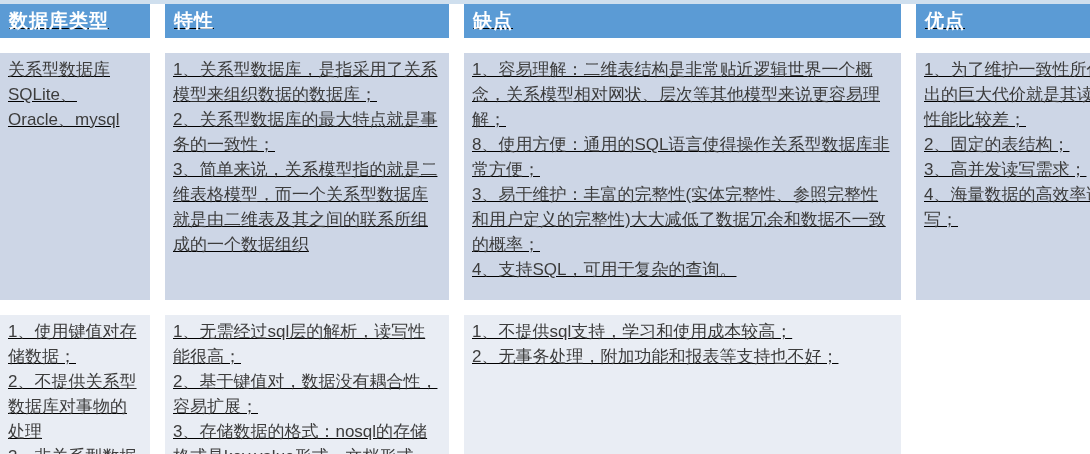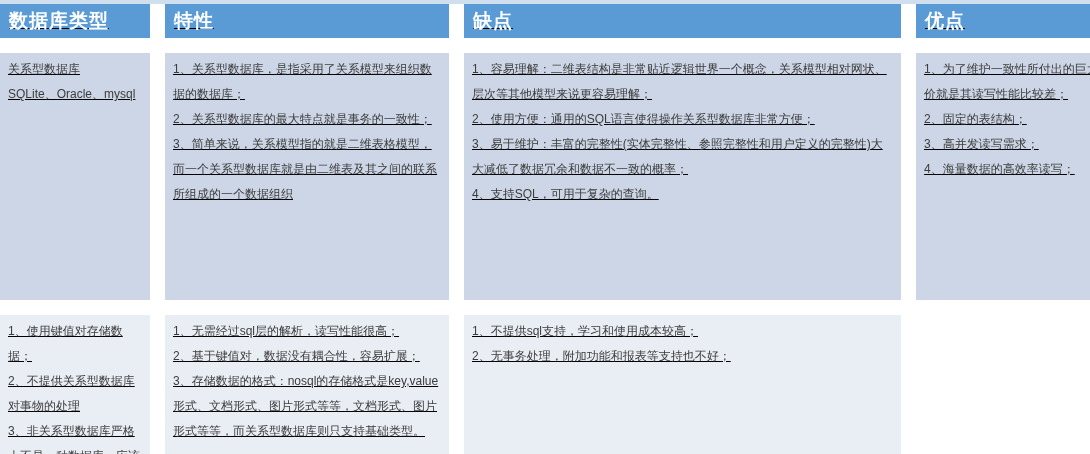--- a/index.html
+++ b/index.html
@@ -39,21 +39,21 @@
     color: var(--header-text, #ffffff);
     font-size: 19px;
     font-weight: bold;
     display: flex;
     align-items: center;
     padding-left: 9px;
     letter-spacing: 1px;
   }
   .td {
     color: var(--body-text, #3c3c3c);
-    font-size: 12px;
+    font-size: 17px;
     line-height: 25px;
     padding: 4px 8px 0 8px;
     white-space: pre-line;
     overflow: hidden;
   }
   .row1 { background: var(--row1-bg, #cdd6e6); }
   .row2 { background: var(--row2-bg, #e9edf4); }
 </style>
 </head>
 <body>
@@ -67,21 +67,21 @@
     <div class="th">特性</div>
     <div class="th">缺点</div>
     <div class="th">优点</div>
 
     <div class="td row1">关系型数据库
 SQLite、Oracle、mysql</div>
     <div class="td row1">1、关系型数据库，是指采用了关系模型来组织数据的数据库；
 2、关系型数据库的最大特点就是事务的一致性；
 3、简单来说，关系模型指的就是二维表格模型，而一个关系型数据库就是由二维表及其之间的联系所组成的一个数据组织</div>
     <div class="td row1">1、容易理解：二维表结构是非常贴近逻辑世界一个概念，关系模型相对网状、层次等其他模型来说更容易理解；
-2、使用方便：通用的SQL语言使得操作关系型数据库非常方便；
+8、使用方便：通用的SQL语言使得操作关系型数据库非常方便；
 3、易于维护：丰富的完整性(实体完整性、参照完整性和用户定义的完整性)大大减低了数据冗余和数据不一致的概率；
 4、支持SQL，可用于复杂的查询。</div>
     <div class="td row1">1、为了维护一致性所付出的巨大代价就是其读写性能比较差；
 2、固定的表结构；
 3、高并发读写需求；
 4、海量数据的高效率读写；</div>
 
     <div class="td row2">1、使用键值对存储数据；
 2、不提供关系型数据库对事物的处理
 3、非关系型数据库严格上不是一种数据库，应该是一种数据结构化存储方法的集合</div>

